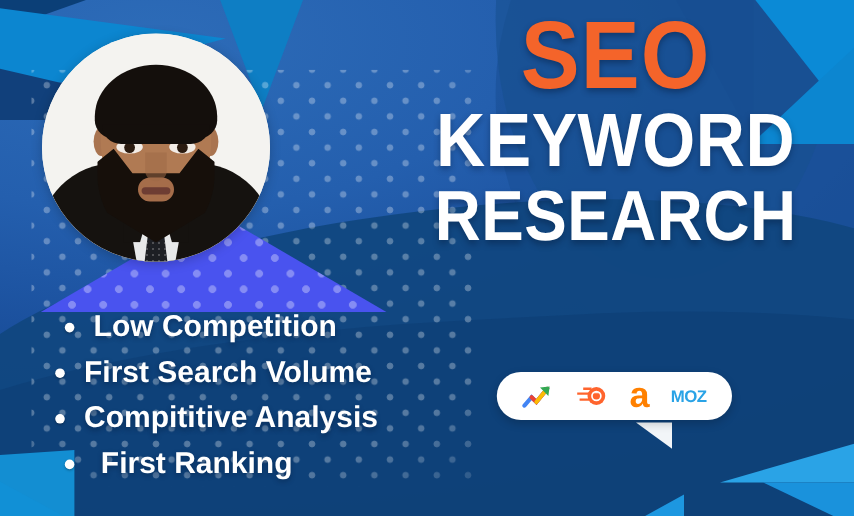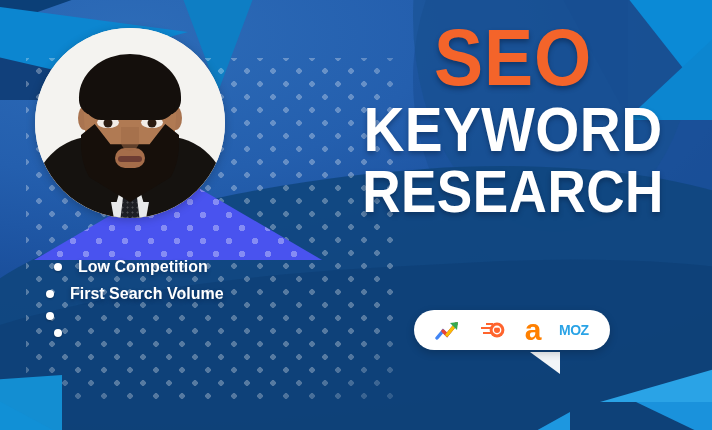--- a/index.html
+++ b/index.html
@@ -326,21 +326,21 @@
     position:absolute; left:50%; top:120px;
     transform:translateX(-50%);
     width:30px;height:20px;
     background:#a56d4a;
     border-radius:12px;
   }
 
   
   .title-block{
     position:absolute;
-    left:326px; top:20px;
+    left:326px; top:8px;
     width:374px;
     text-align:center;
   }
   .t-seo{
     font-family:"Liberation Sans Narrow","Liberation Sans", sans-serif;
     font-weight:bold;
     font-size:80px;
     line-height:.94;
     letter-spacing:1px;
     color:#f4642a;
@@ -414,21 +414,21 @@
     width:8px;height:8px;
     border-radius:50%;
     background:#ffffff;
     flex:0 0 auto;
     margin-right:16px;
     box-shadow:0 1px 2px rgba(0,0,0,.3);
   }
   .bullet-text{
     font-family:"Liberation Sans", sans-serif;
     font-weight:bold;
-    font-size:16px;
+    font-size:25px;
     color:#ffffff;
     white-space:nowrap;
     text-shadow:0 2px 4px rgba(5,25,55,.45);
   }
   .bullet-row.r1 .bullet-dot{ margin-left:36px; }
   .bullet-row.r2 .bullet-dot{ margin-left:28px; }
   .bullet-row.r3 .bullet-dot{ margin-left:28px; }
   .bullet-row.r4 .bullet-dot{ margin-left:36px; }
   .bullet-row.r4 .bullet-text{ padding-left:6px; }
 </style>
@@ -529,19 +529,21 @@
     <div class="bullet-row r1">
       <span class="bullet-dot"></span>
       <span class="bullet-text">Low Competition</span>
     </div>
     <div class="bullet-row r2">
       <span class="bullet-dot"></span>
       <span class="bullet-text">First Search Volume</span>
     </div>
     <div class="bullet-row r3">
       <span class="bullet-dot"></span>
+      <span class="bullet-text">Compititive Analysis</span>
     </div>
     <div class="bullet-row r4">
       <span class="bullet-dot"></span>
+      <span class="bullet-text">First Ranking</span>
     </div>
   </div>
 
 </div>
 
 </body></html>

